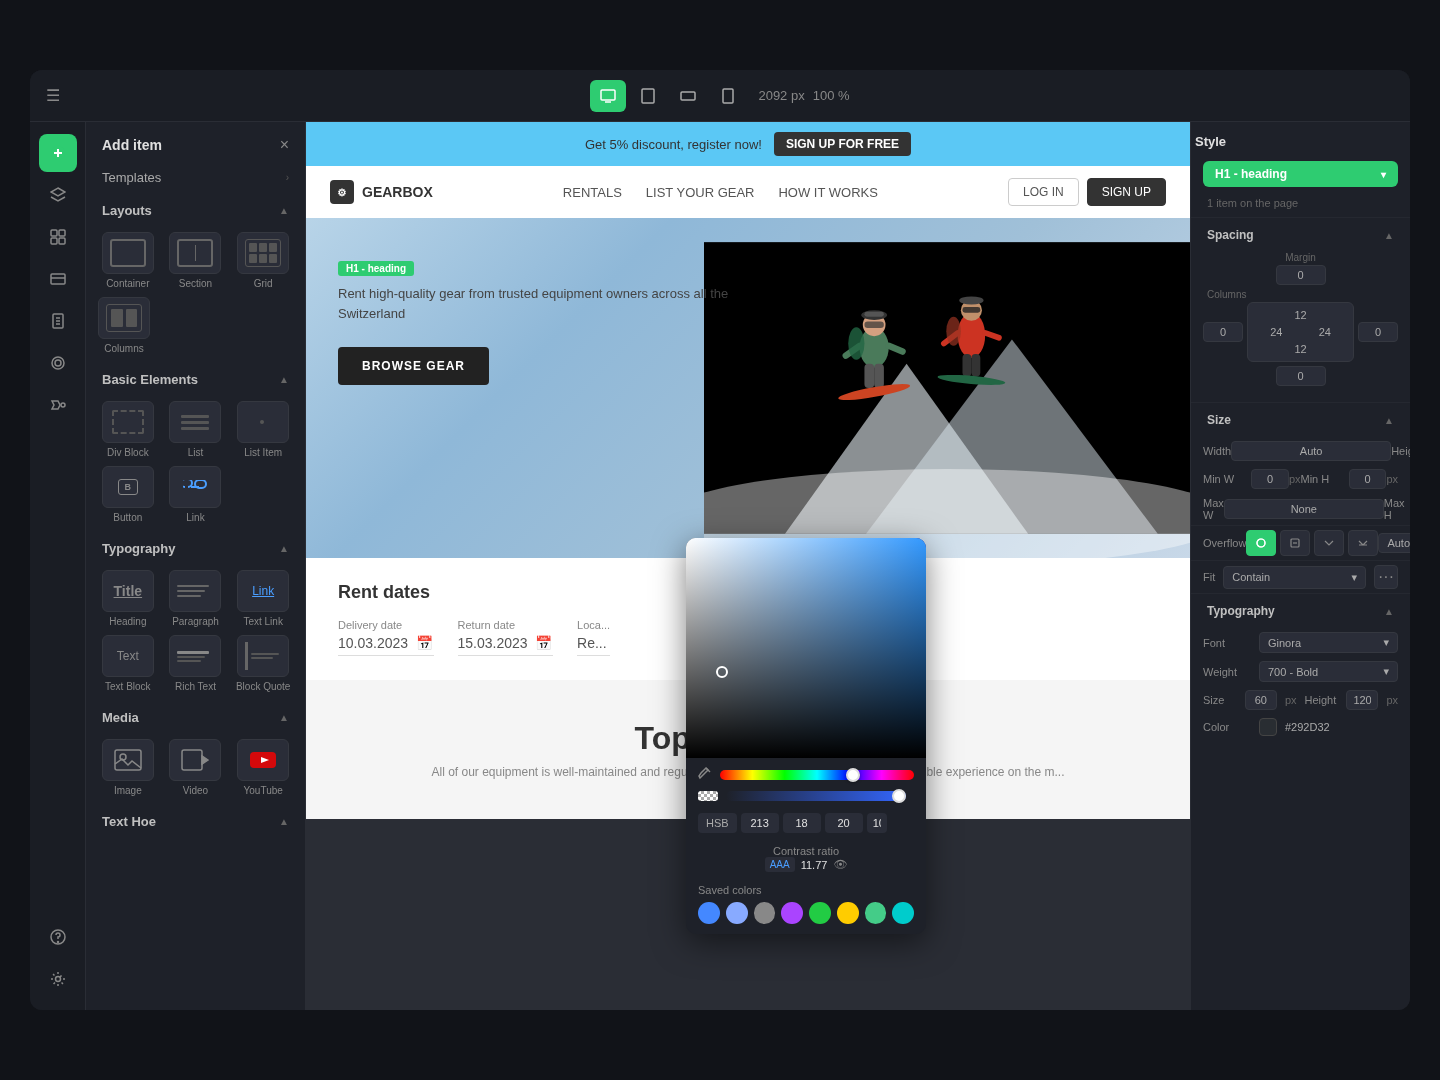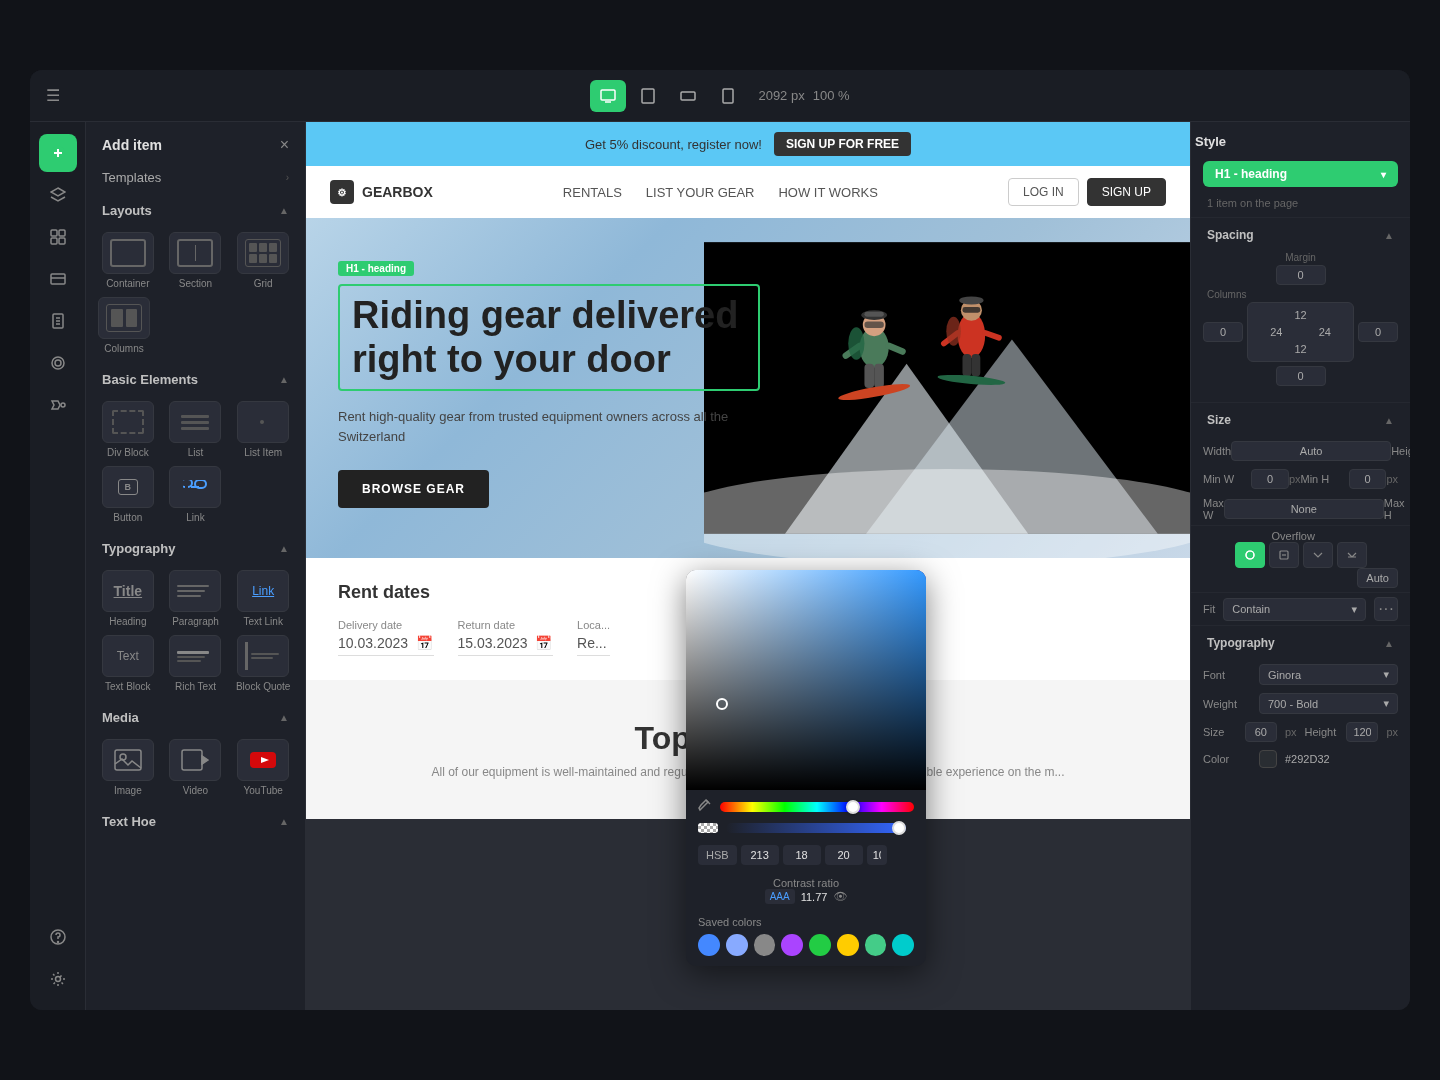--- a/index.html
+++ b/index.html
@@ -493,21 +493,21 @@
     }
     .top-eq-sub {
       font-size: 12px;
       color: #888;
       margin-top: 8px;
     }
 
     
     .color-picker-popup {
       position: absolute;
-      bottom: 44px;
+      bottom: 76px;
       left: 380px;
       width: 240px;
       background: #1e2129;
       border-radius: 10px;
       overflow: hidden;
       box-shadow: 0 8px 32px rgba(0,0,0,0.5);
       z-index: 100;
     }
     .color-gradient {
       width: 100%;
@@ -798,21 +798,20 @@
     .size-unit {
       font-size: 11px;
       color: #666;
     }
 
     
     .overflow-row {
       padding: 4px 12px;
       display: flex;
       align-items: center;
-      flex-direction: column;
     }
     .overflow-label {
       font-size: 11px;
       color: #888;
       width: 58px;
     }
     .overflow-btns {
       display: flex;
       gap: 4px;
     }
@@ -1319,21 +1318,20 @@
               <rect x="30" y="78" width="11" height="28" rx="5" fill="#333"></rect>
 
               <ellipse cx="30" cy="110" rx="42" ry="5" fill="#226644" transform="rotate(5, 30, 110)"></ellipse>
 
               <ellipse cx="8" cy="50" rx="9" ry="18" fill="#993322" opacity="0.7"></ellipse>
             </g>
           </svg>
 
           <div class="hero-content">
             <div class="h1-badge">H1 - heading</div>
-            <div class="hero-heading">Riding gear delivered right to your door</div>
             <div class="hero-subtext">Rent high-quality gear from trusted equipment owners across all the Switzerland</div>
             <div class="browse-btn">BROWSE GEAR</div>
           </div>
         </div>
 
         <div class="rent-dates">
           <div class="rent-dates-title">Rent dates</div>
           <div class="rent-dates-fields">
             <div class="rent-field">
               <span class="rent-field-label">Delivery date</span>

